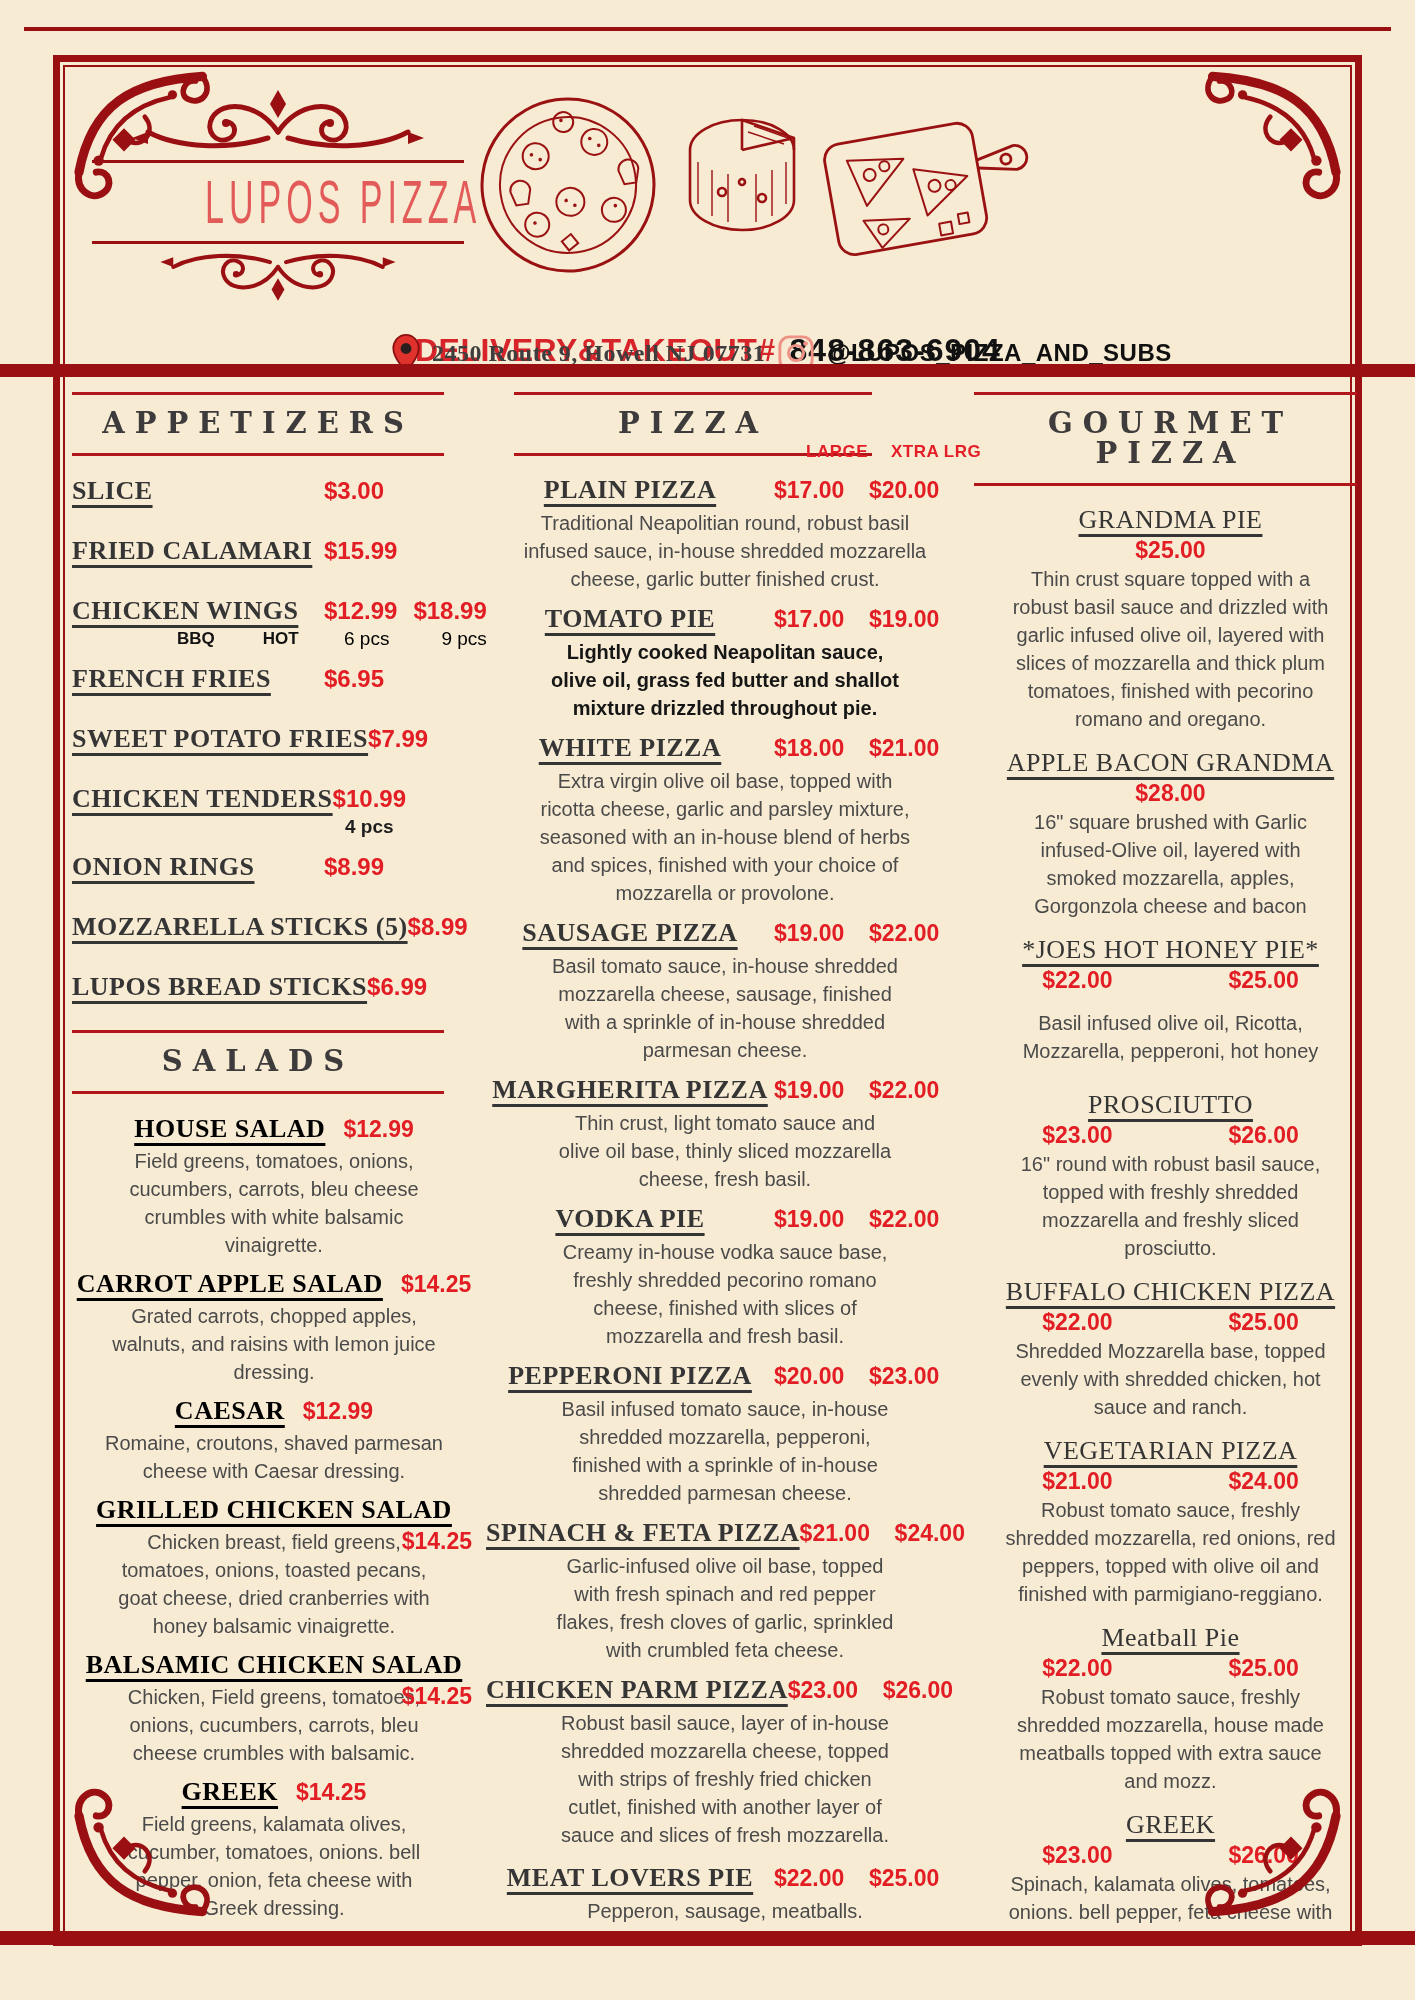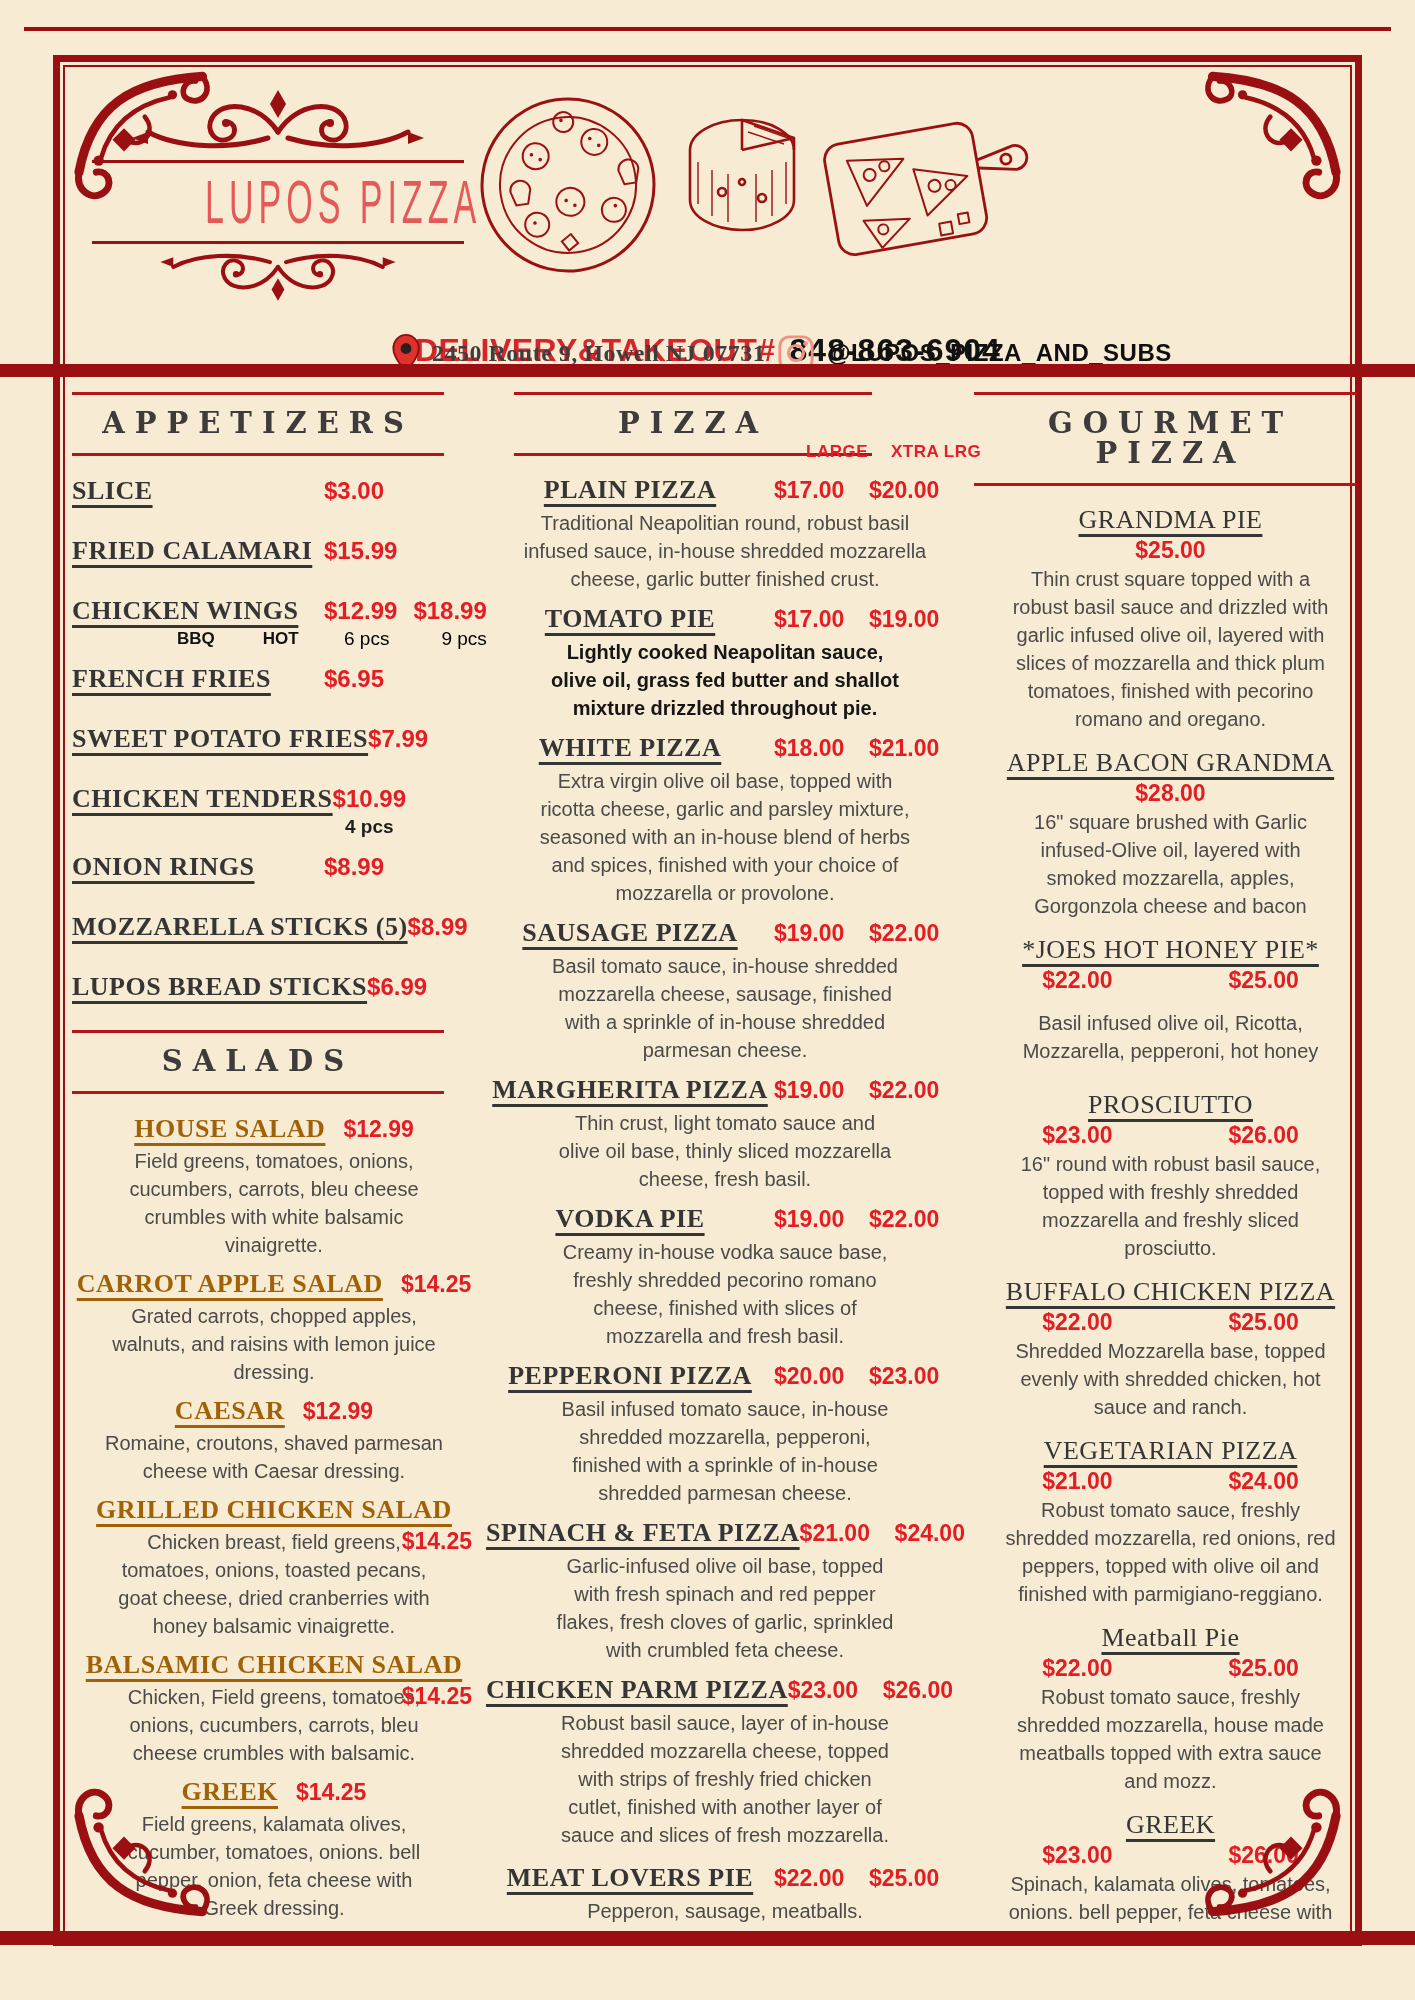--- a/index.html
+++ b/index.html
@@ -79,21 +79,21 @@
     font-weight: 700; font-size: 17px; color: #121212; }
   .ap-prices { display: flex; gap: 16px; }
   .ap-qtys { display: flex; gap: 52px; justify-content: flex-end; margin-top: 1px;
     font-size: 19px; color: #000000; }
   .ap-qty1 { text-align: center; margin-top: 1px; font-size: 19px; color: #1e1e1e; font-weight: 700; }
 
   
   .sl-item { margin-bottom: 8px; }
   .sl-head { display: flex; justify-content: center; align-items: baseline; gap: 18px; margin-bottom: 2px; }
   .sl-name { font-family: "Liberation Serif", serif; font-weight: 700; font-size: 26px; line-height: 33px;
-    color: #a16207; letter-spacing: 0.5px; white-space: nowrap;
+    color: #000000; letter-spacing: 0.5px; white-space: nowrap;
     text-decoration: underline; text-decoration-thickness: 2.5px; text-underline-offset: 6px; }
   .sl-price { font-weight: 700; font-size: 23px; color: #e21d24; }
   .desc { font-size: 20px; line-height: 28px; color: #4b4a4a; text-align: center; white-space: pre-line; }
   .sl-desc-wrap { position: relative; }
   .sl-price-float { position: absolute; right: 4px; top: 0; font-weight: 700; font-size: 23px; color: #e21d24; }
 
   
   .pz-item { margin-bottom: 10px; }
   .pz-item.mt { margin-top: 13px; }
   .pz-head { display: flex; align-items: baseline; margin-bottom: 3px; }

